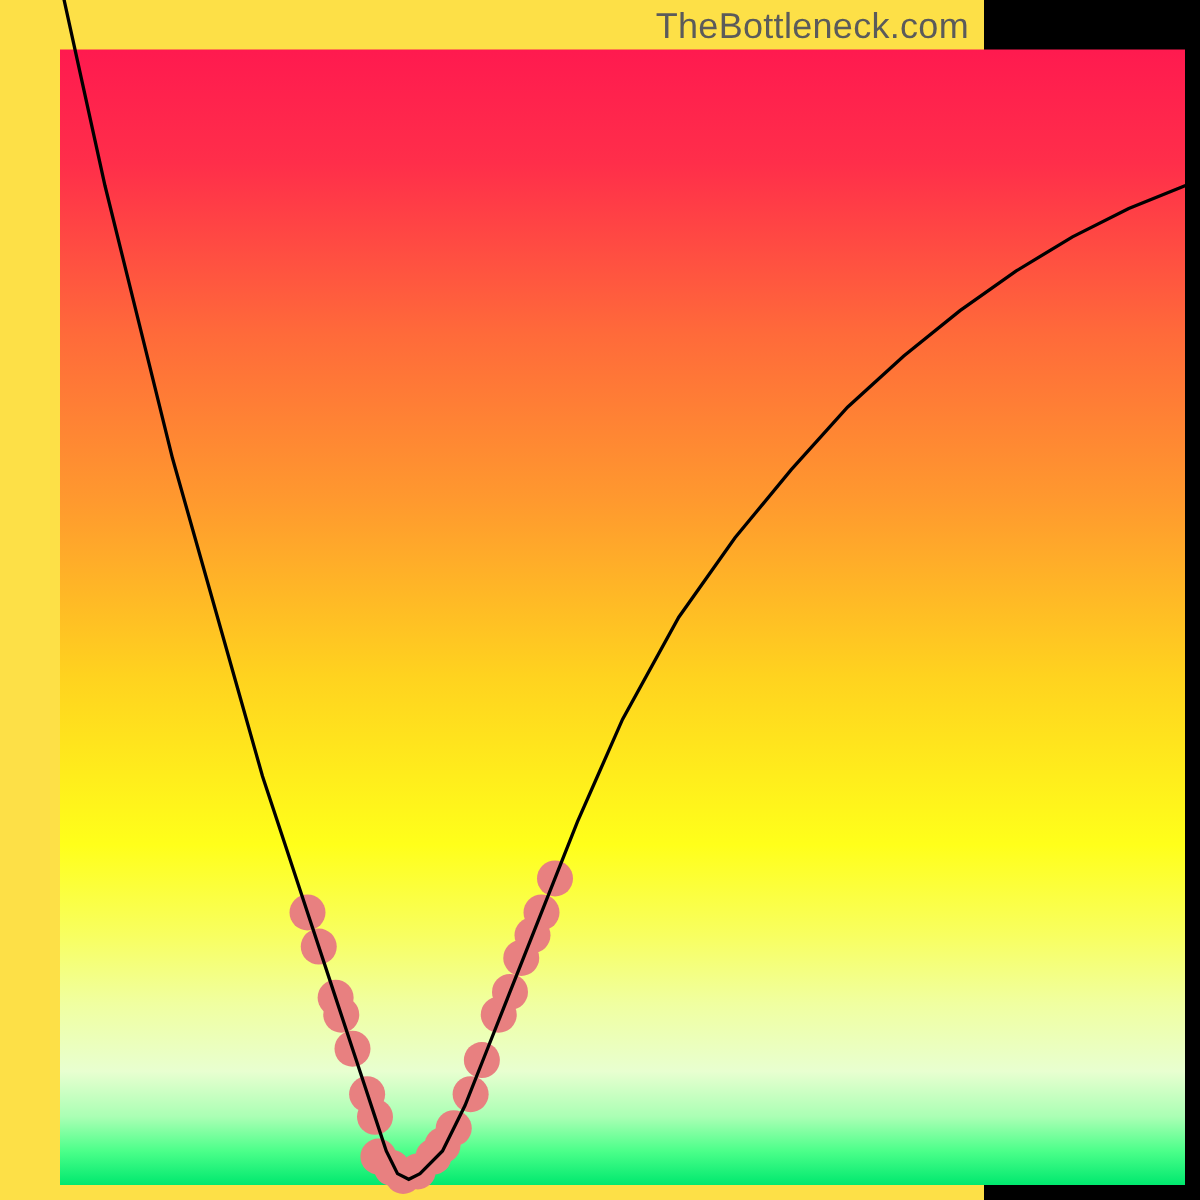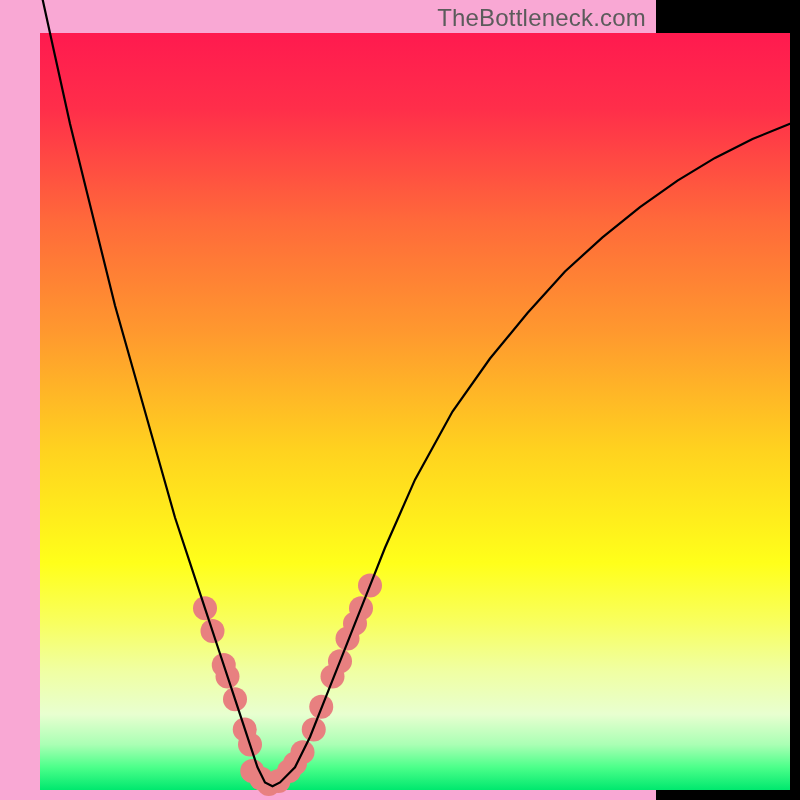--- a/index.html
+++ b/index.html
@@ -8,21 +8,21 @@
     width: 800px;
     height: 800px;
     background: #000;
     font-family: Arial, Helvetica, sans-serif;
     overflow: hidden;
   }
   .frame {
     position: relative;
     width: 656px;
     height: 800px;
-    background: #f9a8d4;
+    background: #fde047;
   }
   .watermark {
     position: absolute;
     top: 4px;
     right: 10px;
     color: #5b5b5b;
     font-size: 24px;
     font-weight: 500;
     letter-spacing: 0.2px;
     z-index: 5;

